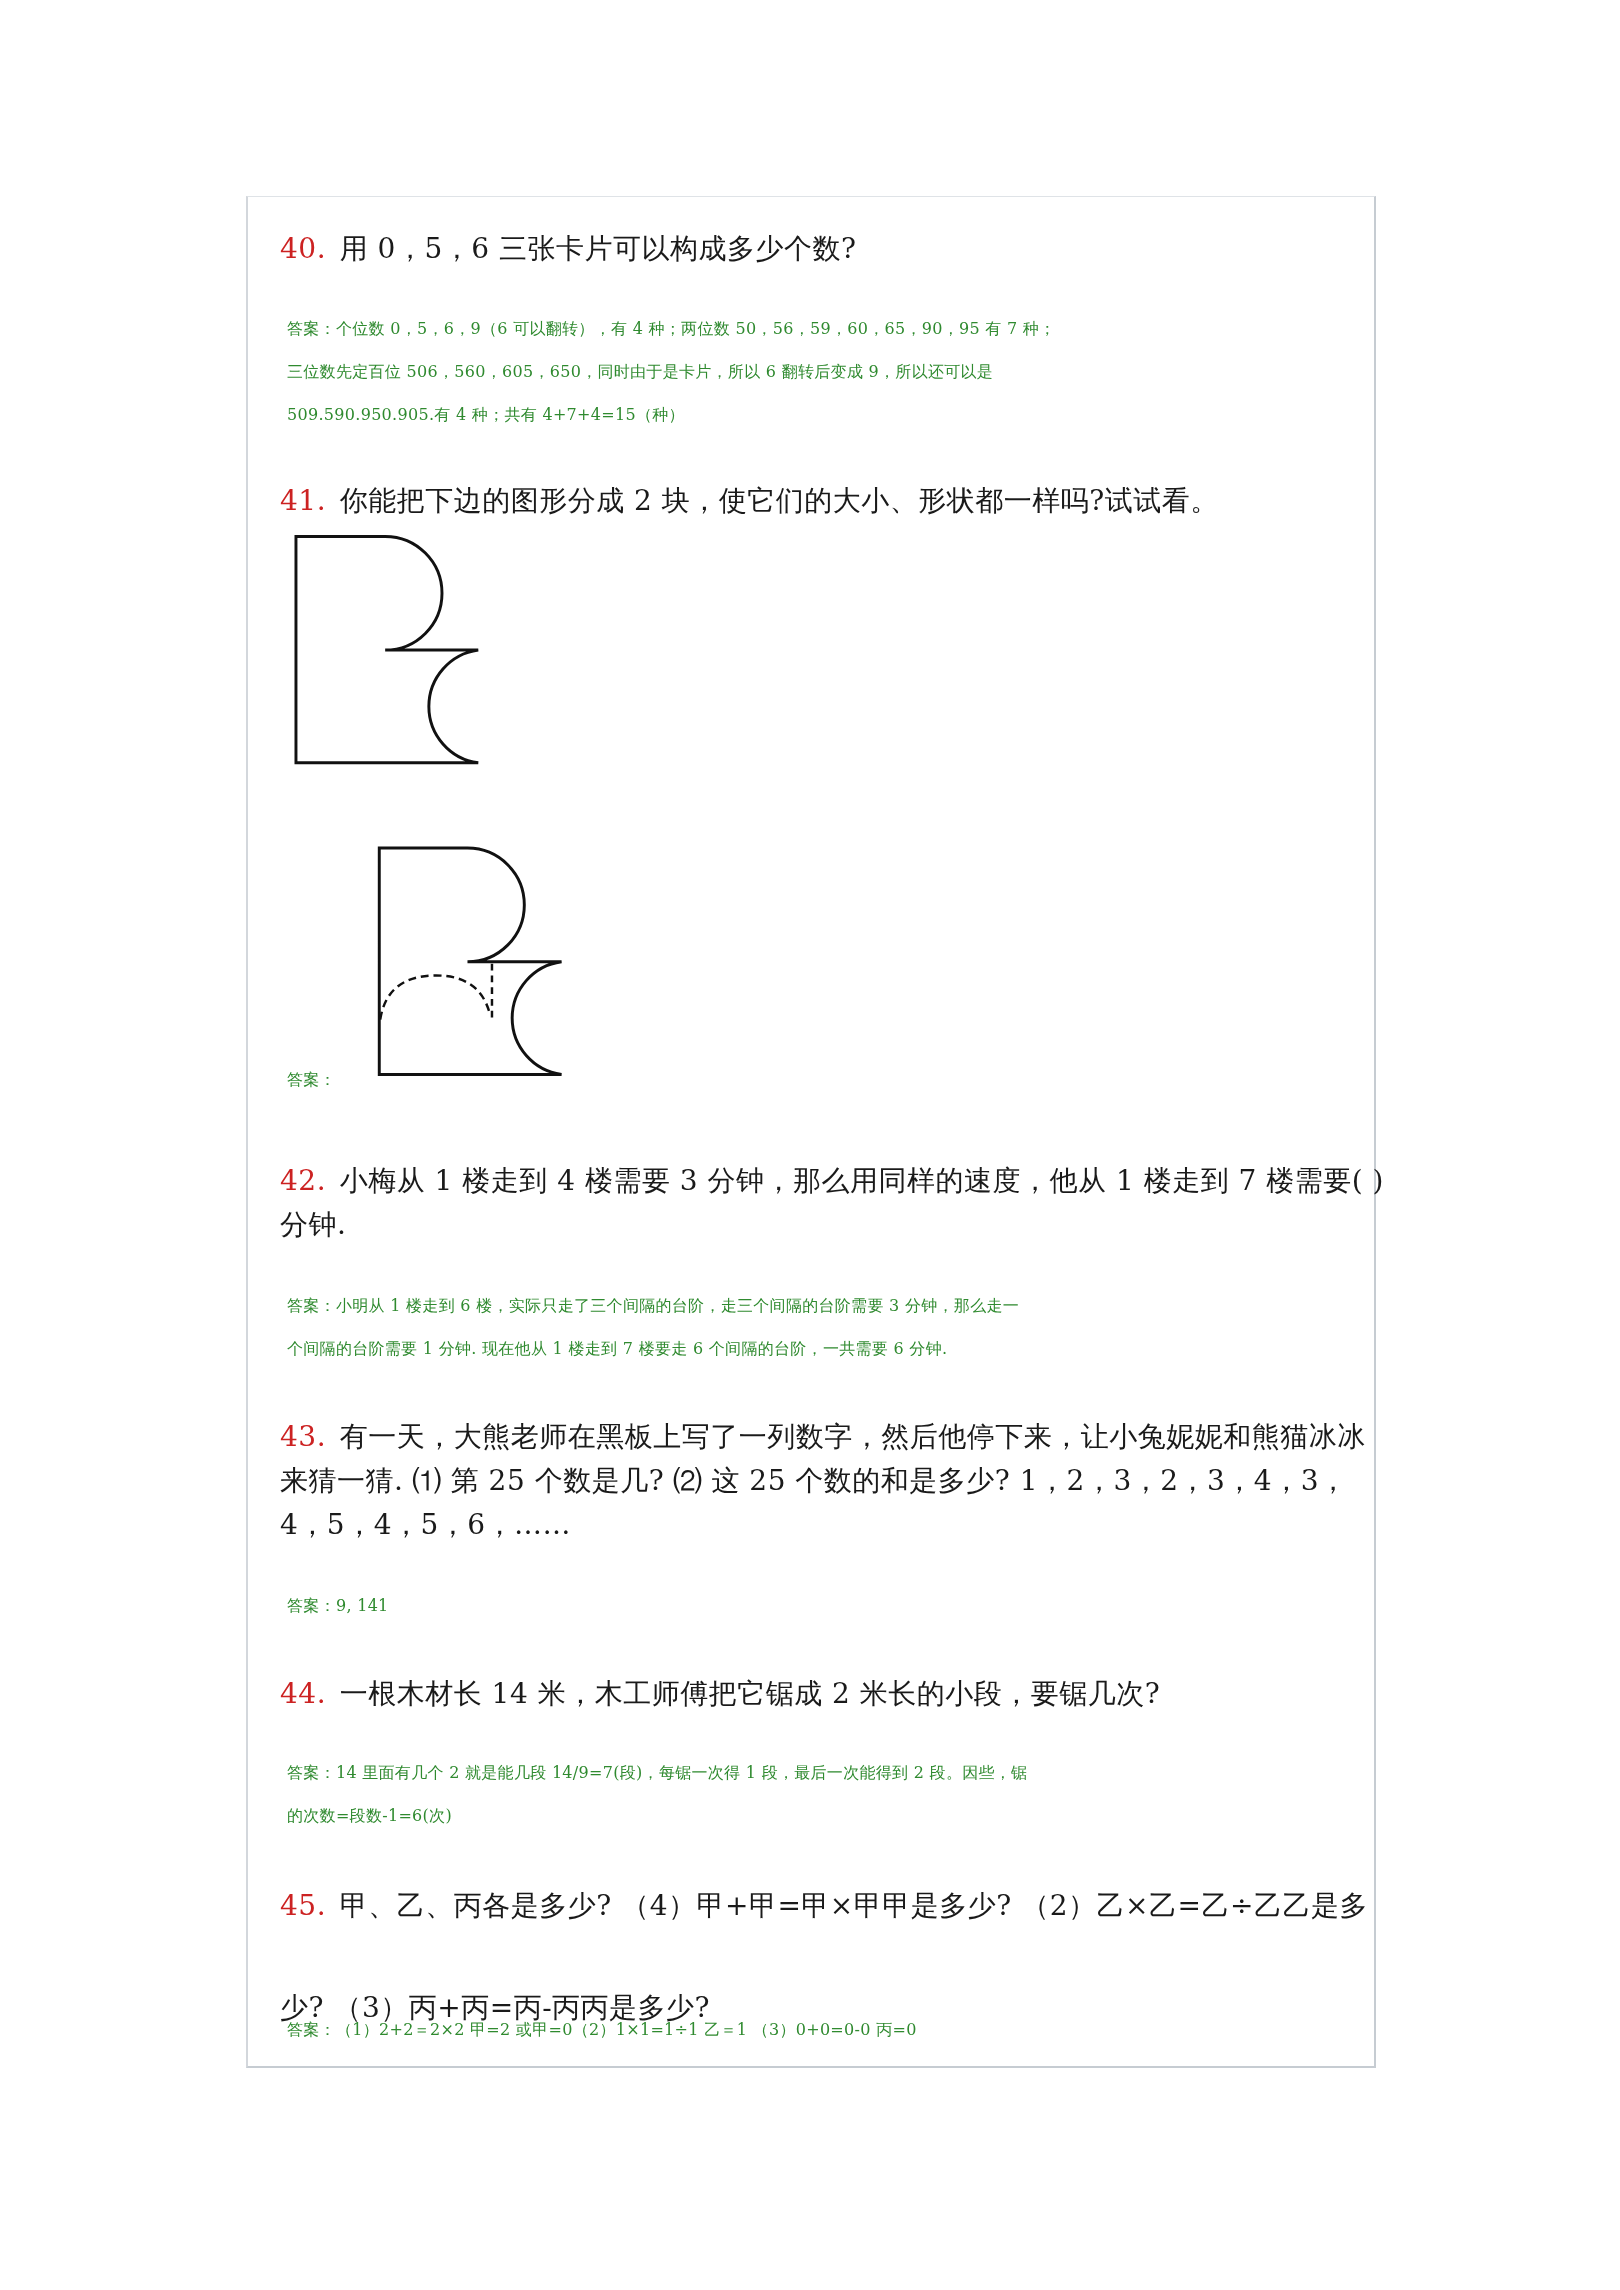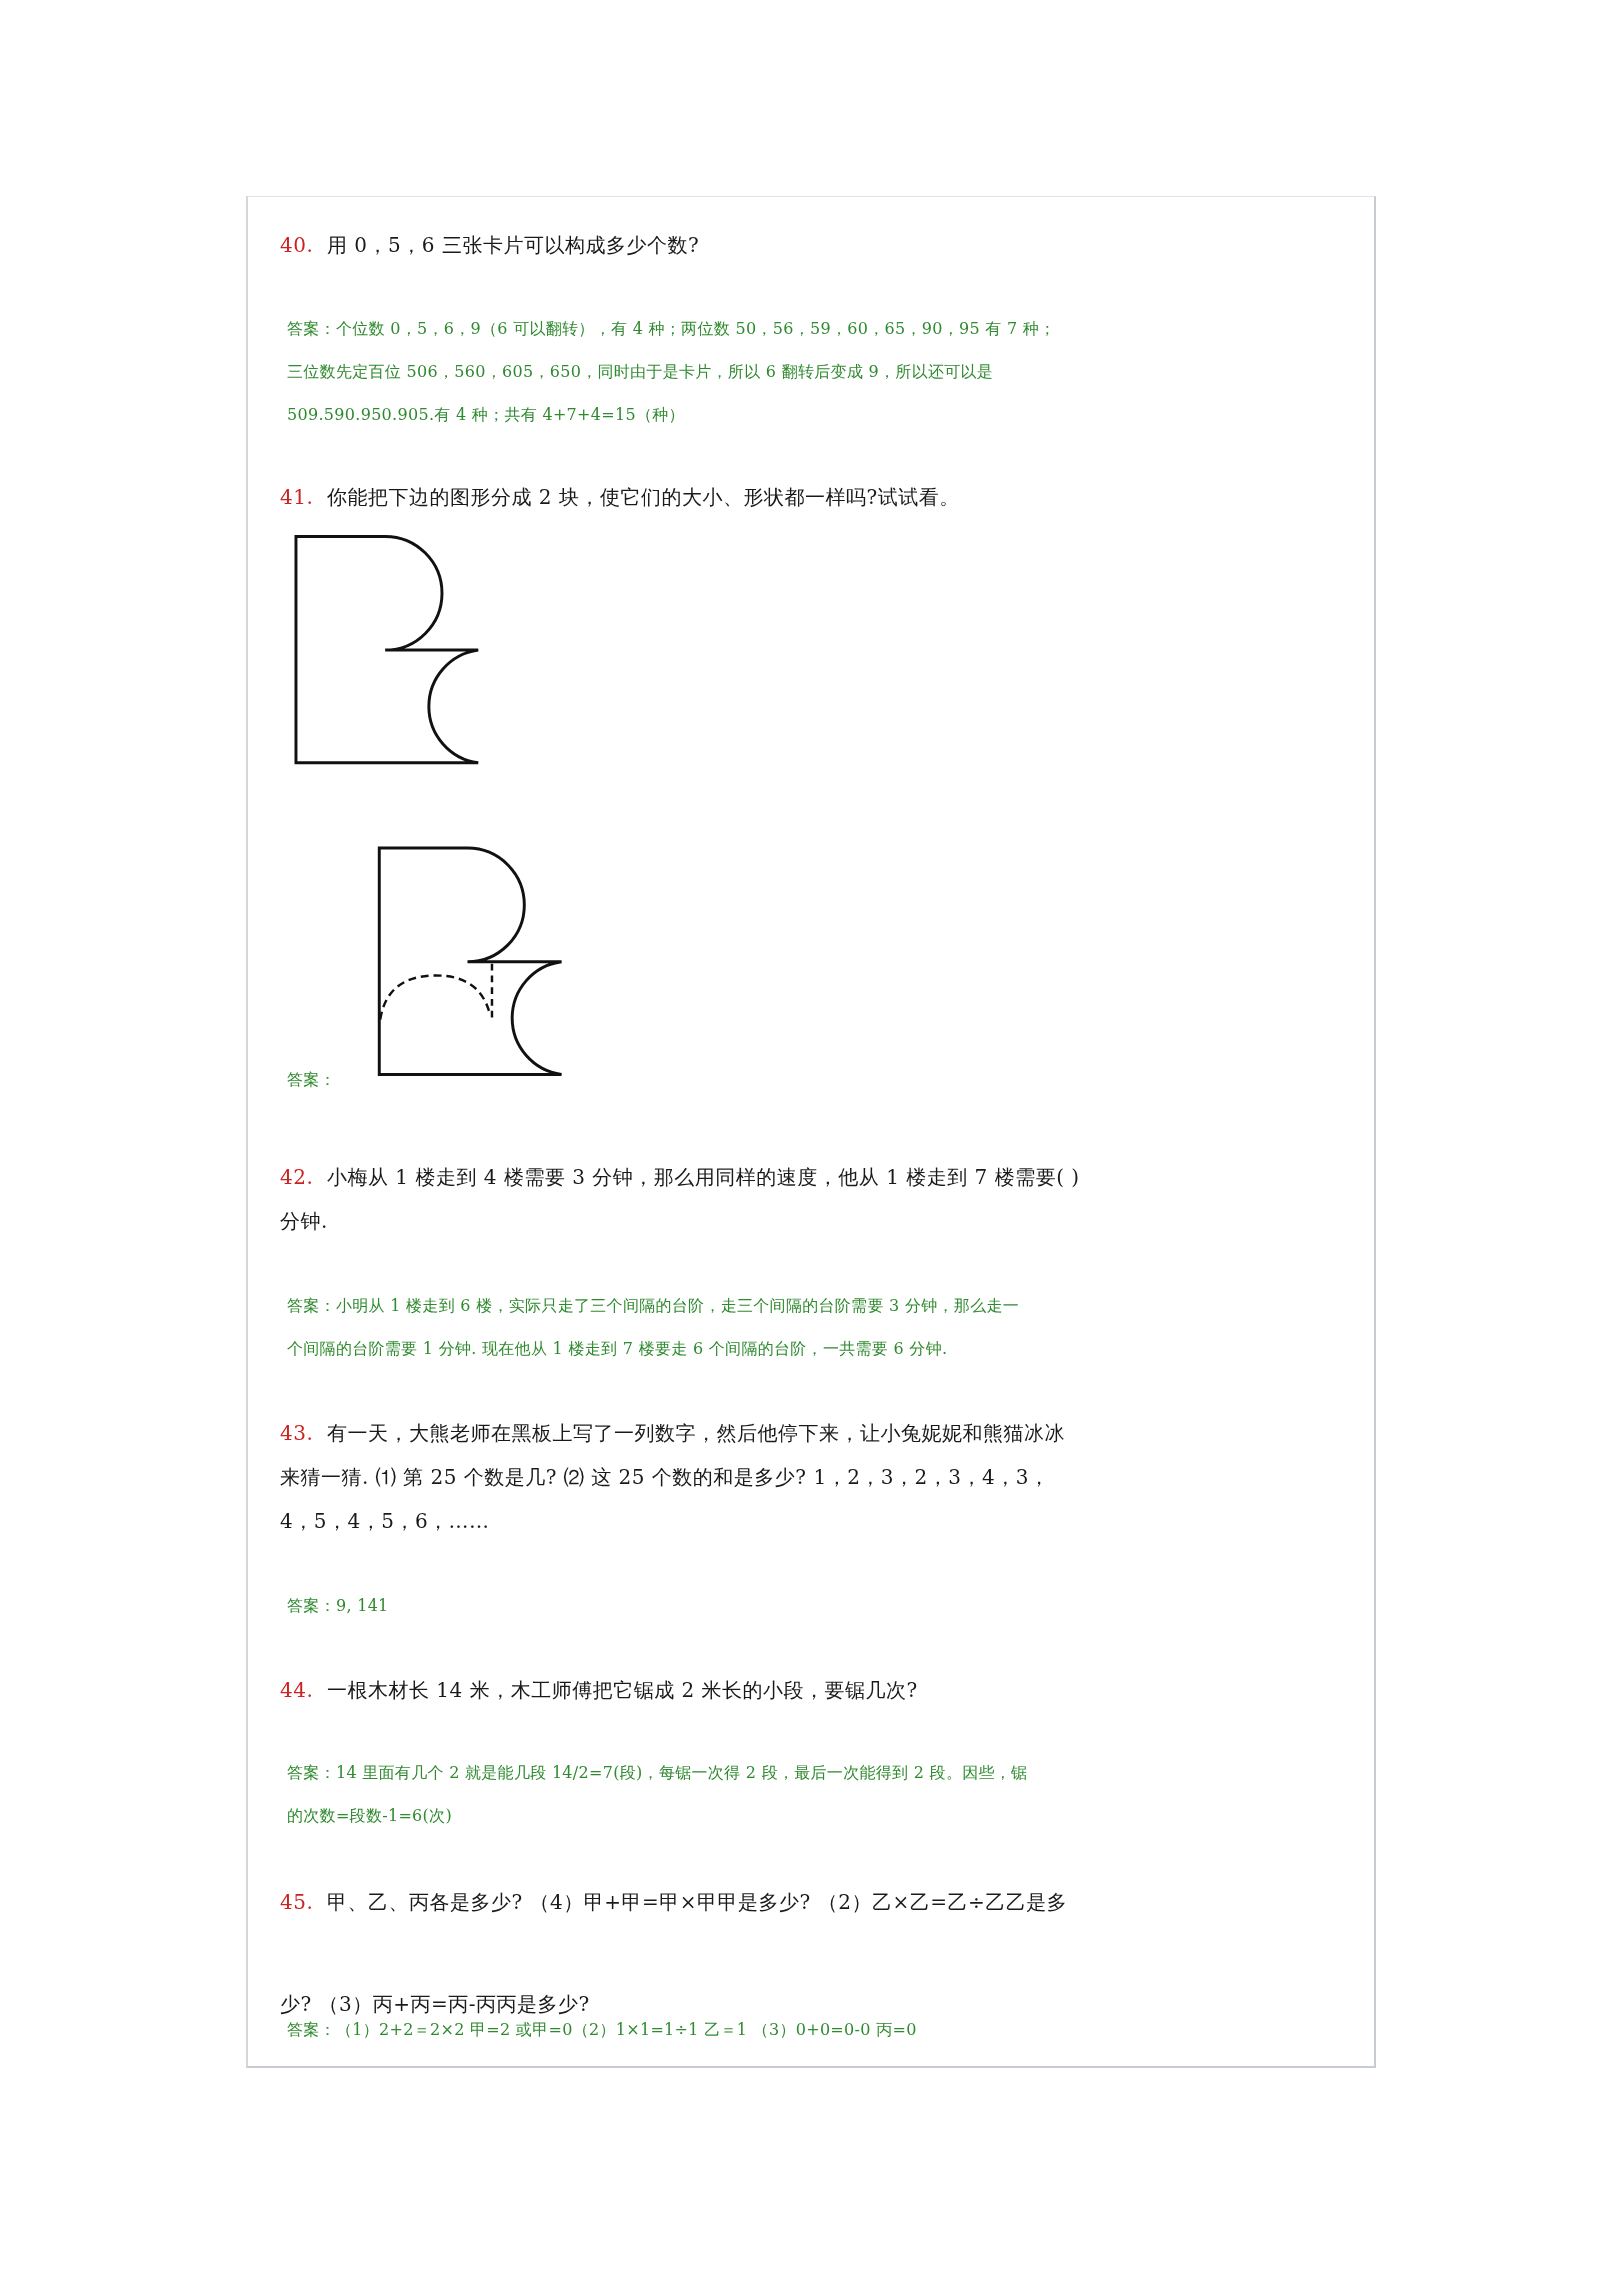--- a/index.html
+++ b/index.html
@@ -3,21 +3,21 @@
 <meta charset="utf-8">
 <style>
   html, body { margin: 0; padding: 0; background: #ffffff; }
   body { width: 1620px; height: 2291px; position: relative; overflow: hidden;
          font-family: "DejaVu Serif", "Liberation Serif", serif; }
   .frame { position: absolute; left: 246px; top: 196px; width: 1126px; height: 1869px;
            border-top: 1px solid #dfe3e7; border-left: 2px solid #d3d7dc;
            border-right: 2.9px solid #c6ccd2; border-bottom: 2.9px solid #c6ccd2;
            background: #ffffff; }
   .line { position: absolute; left: 280px; white-space: nowrap; line-height: 1; }
-  .q { font-size: 20px; color: #1a1a1a; letter-spacing: 0.5px; }
+  .q { font-size: 28px; color: #1a1a1a; letter-spacing: 0.5px; }
   .num { color: #cc2222; margin-right: 13.7px; }
   .ans { font-size: 16px; color: #2f8a2f; left: 287px; letter-spacing: 0.3px; }
   svg.fig { position: absolute; overflow: visible; }
 </style>
 </head>
 <body>
 
 <div class="frame"></div>
 
 <div class="line q" style="top:235px;">
@@ -63,21 +63,21 @@
 <div class="line q" style="top:1423px;">
   <span class="num">43.</span><span>有一天，大熊老师在黑板上写了一列数字，然后他停下来，让小兔妮妮和熊猫冰冰</span>
 </div>
 <div class="line q" style="top:1467px;">来猜一猜. ⑴ 第 25 个数是几? ⑵ 这 25 个数的和是多少? 1，2，3，2，3，4，3，</div>
 <div class="line q" style="top:1511px;">4，5，4，5，6，……</div>
 <div class="line ans" style="top:1598px;">答案：9, 141</div>
 
 <div class="line q" style="top:1680px;">
   <span class="num">44.</span><span>一根木材长 14 米，木工师傅把它锯成 2 米长的小段，要锯几次?</span>
 </div>
-<div class="line ans" style="top:1765px;">答案：14 里面有几个 2 就是能几段 14/2=7(段)，每锯一次得 2 段，最后一次能得到 2 段。因些，锯</div>
+<div class="line ans" style="top:1765px;">答案：14 里面有几个 2 就是能几段 14/9=7(段)，每锯一次得 1 段，最后一次能得到 2 段。因些，锯</div>
 <div class="line ans" style="top:1808px;">的次数=段数-1=6(次)</div>
 
 <div class="line q" style="top:1892px;">
   <span class="num">45.</span><span>甲、乙、丙各是多少? （4）甲+甲=甲×甲甲是多少? （2）乙×乙=乙÷乙乙是多</span>
 </div>
 <div class="line q" style="top:1994px;">少? （3）丙+丙=丙-丙丙是多少?</div>
 <div class="line ans" style="top:2022px;">答案：（1）2+2＝2×2 甲=2 或甲=0（2）1×1=1÷1 乙＝1 （3）0+0=0-0 丙=0</div>
 
 
 </body></html>

